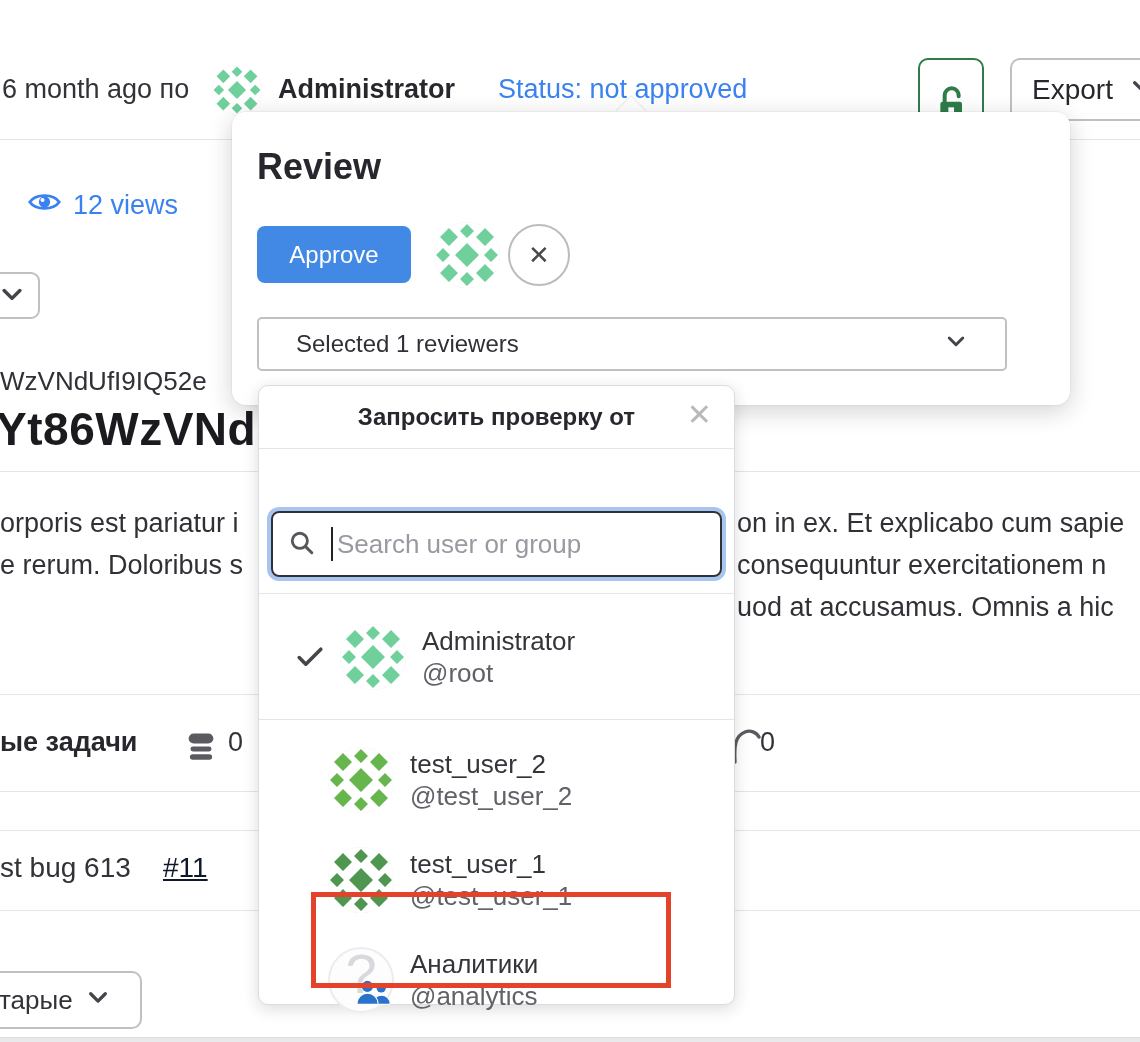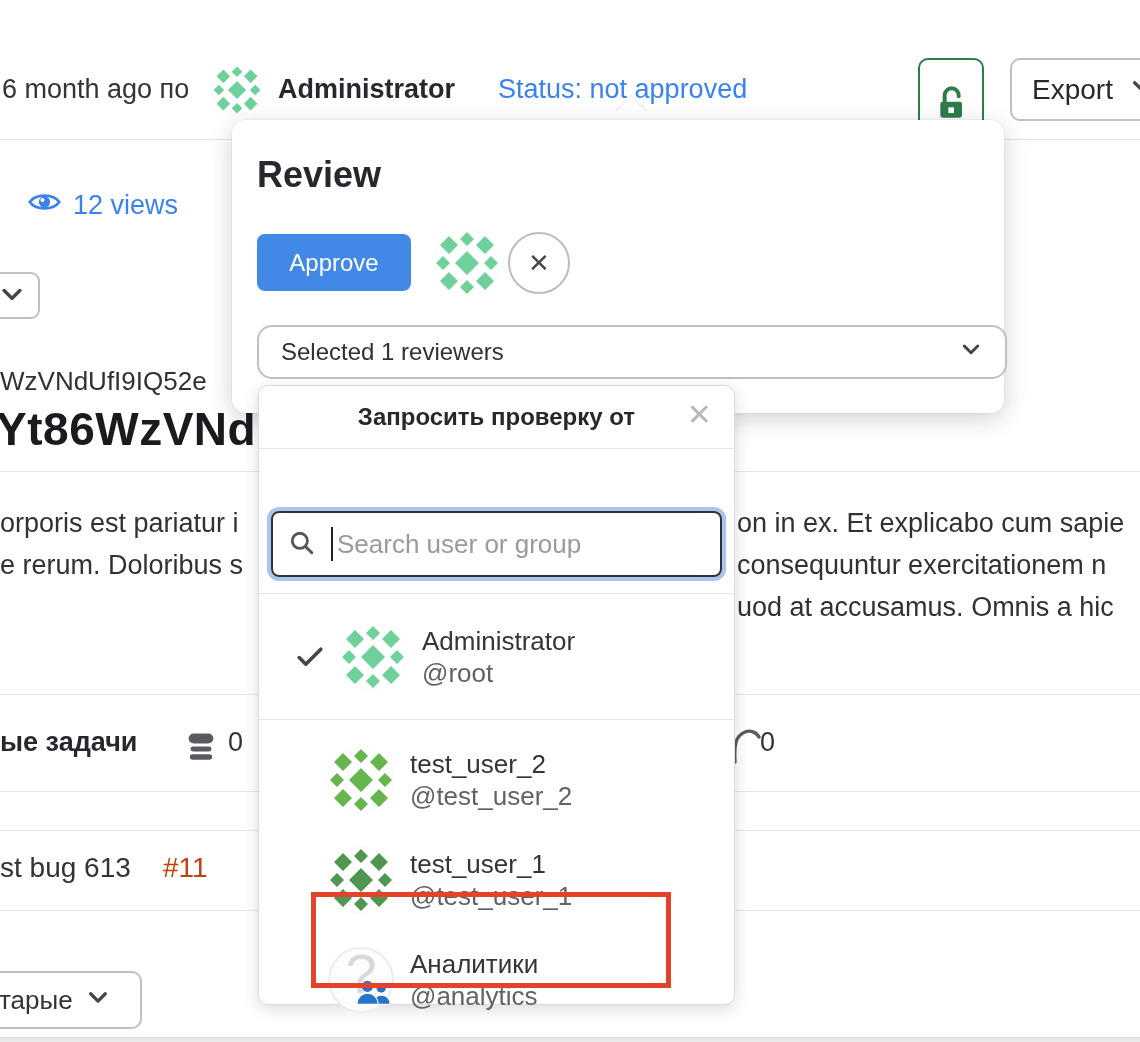--- a/index.html
+++ b/index.html
@@ -28,39 +28,39 @@
   .big-heading{left:-30px;top:398px;font-size:46px;line-height:62px;font-weight:bold;color:#1b1a1f;letter-spacing:.5px;}
 
   .para{font-size:27px;color:#303036;line-height:42px;}
   .para div{height:42px;white-space:nowrap;}
   .para-left{left:0;top:502px;width:270px;}
   .para-right{left:737px;top:502px;width:403px;overflow:hidden;}
 
   .tasks-label{left:0;top:727px;font-size:27px;font-weight:bold;color:#28272d;}
   .count{font-size:27px;color:#333238;}
   .issue-title{left:0;top:852px;font-size:28px;color:#333238;}
-  .issue-ref{left:163px;top:852px;font-size:28px;color:#c2410c;}
+  .issue-ref{left:163px;top:852px;font-size:28px;color:#0f172a;text-decoration:underline;}
   .sort-btn{left:-50px;top:971px;width:192px;height:58px;border:2px solid #c0c0c4;border-radius:10px;background:#fff;
             display:flex;align-items:center;gap:12px;padding-left:34px;box-sizing:border-box;font-size:26px;color:#333238;}
   .bottom-strip{left:0;right:0;top:1037px;height:5px;background:#e9e9ec;border-top:1px solid #dcdcde;}
 
   
   .popup-caret{left:620px;top:101px;width:22px;height:22px;background:#fff;transform:rotate(45deg);
                box-shadow:-1px -1px 1px rgba(0,0,0,.08);z-index:9;}
-  .review-popup{left:232px;top:120px;width:772px;height:293px;background:#fff;border-radius:14px;
+  .review-popup{left:232px;top:112px;width:838px;height:293px;background:#fff;border-radius:14px;
                box-shadow:0 6px 24px rgba(31,30,36,.2),0 0 0 1px rgba(0,0,0,.03);z-index:10;}
   .review-title{left:25px;top:34px;font-size:36px;font-weight:bold;color:#28272d;}
   .approve-btn{left:25px;top:114px;width:154px;height:57px;background:#4189e4;border:none;border-radius:8px;
                color:#fff;font-size:24px;display:flex;align-items:center;justify-content:center;cursor:pointer;
                font-family:"Liberation Sans",sans-serif;}
   .review-avatar{left:202px;top:110px;width:66px;height:66px;}
   .x-circle{left:276px;top:112px;width:62px;height:62px;border-radius:50%;border:2px solid #bcbcc0;background:#fff;
             display:flex;align-items:center;justify-content:center;font-size:26px;color:#49484d;box-sizing:border-box;cursor:pointer;}
-  .reviewers-select{left:25px;top:205px;width:750px;height:54px;border:2px solid #c0c0c4;border-radius:15px;background:#fff;
-            display:flex;align-items:center;box-sizing:border-box;padding:0 22px;font-size:24px;color:#303036;cursor:pointer;}
+  .reviewers-select{left:25px;top:205px;width:750px;height:54px;border:2px solid #c0c0c4;border-radius:5px;background:#fff;
+            display:flex;align-items:center;box-sizing:border-box;padding:0 37px;font-size:24px;color:#303036;cursor:pointer;}
   .reviewers-select .grow{flex:1;}
 
   
   .reviewer-dd{left:258px;top:385px;width:477px;height:620px;background:#fff;border:1px solid #dcdcde;border-radius:10px;
                box-shadow:0 4px 16px rgba(31,30,36,.16);z-index:20;box-sizing:border-box;}
   .dd-header{position:relative;height:62px;display:flex;align-items:center;justify-content:center;border-bottom:1px solid #e5e5e8;}
   .dd-title{font-size:24px;font-weight:bold;color:#28272d;}
   .dd-close{position:absolute;right:22px;top:14px;font-size:30px;color:#b9b8bd;font-weight:300;cursor:pointer;line-height:1;}
   .dd-search{padding:14px 8px 12px 8px;border-bottom:1px solid #e5e5e8;}
   .search-ring{border:4px solid #a6c5f0;border-radius:12px;margin-top:44px;}

